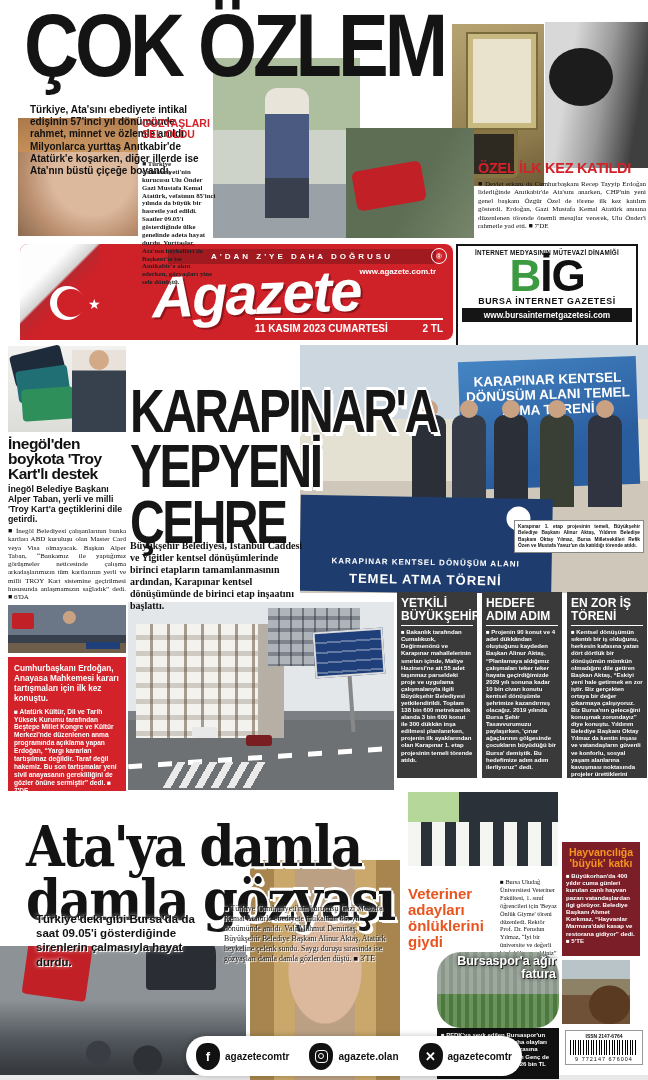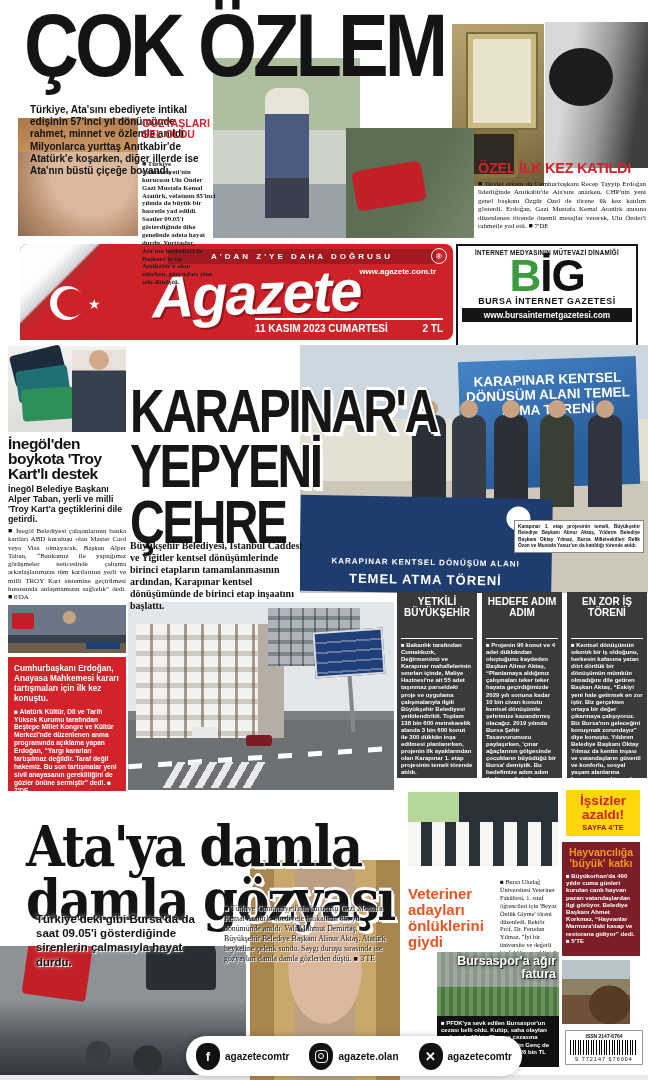--- a/index.html
+++ b/index.html
@@ -135,22 +135,22 @@
   .dash{position:absolute;left:0;bottom:30px;width:100%;height:5px;transform:rotate(-4deg);
       background:repeating-linear-gradient(90deg,#fff 0 14px,transparent 14px 30px);}
   .cross{position:absolute;left:42px;bottom:2px;width:92px;height:26px;transform:skewX(-30deg);
       background:repeating-linear-gradient(90deg,#eaeaea 0 8px,transparent 8px 16px);}
   .car{position:absolute;width:26px;height:11px;border-radius:3px;}
   .car1{left:118px;bottom:44px;background:#7a1d22;}
   .car2{left:64px;bottom:52px;background:#e8e8e8;}
 
   .cols{position:absolute;left:397px;top:592px;width:251px;display:flex;gap:5px;z-index:3;}
   .col{width:80px;height:186px;background:#3a3a3a;color:#fff;padding:5px 4px;box-sizing:border-box;overflow:hidden;}
-  .col h4{margin:0 0 3px;font-size:10px;line-height:1.05;font-weight:900;text-align:center;
-      border-bottom:1.5px solid #fff;padding-bottom:20px;min-height:21px;}
+  .col h4{margin:0 0 3px;font-size:12px;line-height:1.05;font-weight:900;
+      border-bottom:1.5px solid #fff;padding-bottom:3px;min-height:21px;}
   .col p{margin:0;font-size:6px;line-height:1.18;font-weight:600;}
 
   
   .ata-h{position:absolute;left:26px;top:786px;z-index:5;font-family:"DejaVu Serif","Liberation Serif",serif;
       font-weight:700;font-size:50px;line-height:.95;letter-spacing:-2px;color:#131313;
       transform:scaleY(1.12);transform-origin:top left;
       text-shadow:-2px 0 0 #fff,2px 0 0 #fff,0 -2px 0 #fff,0 2px 0 #fff,3px 3px 0 #fff;}
   .ata-sub{position:absolute;left:36px;top:900px;width:182px;z-index:5;font-size:11.5px;
       line-height:1.25;font-weight:900;text-shadow:0 0 4px #fff,1px 1px 0 #fff;}
   .ata-body{position:absolute;left:224px;top:896px;width:170px;z-index:5;
@@ -176,23 +176,23 @@
       font-size:6.3px;line-height:1.25;z-index:4;}
   .issiz{position:absolute;left:566px;top:790px;width:74px;background:#ffd60a;text-align:center;
       padding:4px 2px;box-sizing:border-box;z-index:4;}
   .issiz h3{margin:0;font-size:13.5px;line-height:1;font-weight:900;color:#d3222a;}
   .issiz p{margin:2px 0 0;font-size:7.5px;font-weight:900;color:#9d1b20;}
   .hayvan{position:absolute;left:562px;top:842px;width:78px;height:114px;background:#7c1e28;
       padding:5px 4px;box-sizing:border-box;z-index:4;overflow:hidden;}
   .hayvan h3{margin:0;font-size:10.5px;line-height:1.05;font-weight:900;color:#f7941d;text-align:center;}
   .hayvan p{margin:3px 0 0;font-size:6.1px;line-height:1.18;color:#fff;font-weight:600;}
   .burs{position:absolute;left:437px;top:952px;width:122px;z-index:4;}
-  .burs-photo{position:relative;width:122px;height:64px;
+  .burs-photo{position:relative;width:122px;height:76px;
       background:repeating-linear-gradient(90deg,rgba(255,255,255,.18) 0 4px,transparent 4px 8px),
-                 linear-gradient(#8a978a 0 55%,#4c7a3c 55%);}
+                 linear-gradient(#8a978a 0 55%,#4c7a3c 55%);border-radius:24px;}
   .burs-h{position:absolute;right:3px;top:3px;text-align:right;font-size:12.5px;line-height:1;
       font-weight:900;color:#fff;text-shadow:1px 1px 0 #222,0 0 4px #222;}
   .burs-box{background:#101010;color:#fff;padding:4px;font-size:6px;line-height:1.2;font-weight:600;}
   .ph-cow{left:562px;top:960px;width:68px;height:64px;
       background:radial-gradient(ellipse at 70% 70%,#5a3b22 0 30%,transparent 31%),
                  linear-gradient(#b9c4c9 0 30%,#8e8266 30% 55%,#6e5136 55%);}
   .barcode{position:absolute;left:565px;top:1030px;width:72px;border:1px solid #999;background:#fff;
       padding:2px;text-align:center;z-index:4;}
   .bc-issn{font-size:5px;font-weight:700;}
   .bc-bars{height:15px;margin:1px 2px;background:repeating-linear-gradient(90deg,#000 0 1px,#fff 1px 2.6px);}
@@ -339,24 +339,20 @@
   </h1>
   <p class="ata-sub">Türkiye'deki gibi Bursa'da da saat 09.05'i gösterdiğinde sirenlerin çalmasıyla hayat durdu.</p>
   <p class="ata-body">■ Türkiye Cumhuriyeti'nin kurucusu Gazi Mustafa Kemal Atatürk, ebediyete intikalinin 85. yıl dönümünde anıldı. Vali Mahmut Demirtaş, Büyükşehir Belediye Başkanı Alinur Aktaş, Atatürk heykeline çelenk sundu. Saygı duruşu sırasında ise gözyaşları damla damla gözlerden düştü. ■ 3'TE</p>
 
   <div class="ph ph-vet">
       <i></i>
     </div>
   <h2 class="vet-h">Veteriner adayları önlüklerini giydi</h2>
   <p class="vet-body">■ Bursa Uludağ Üniversitesi Veteriner Fakültesi, 1. sınıf öğrencileri için 'Beyaz Önlük Giyme' töreni düzenledi. Rektör Prof. Dr. Ferudun Yılmaz, “İyi bir üniversite ve değerli bir fakülteye geldiniz” dedi. ■ 5'TE</p>
 
-  <div class="issiz">
-    <h3>İşsizler azaldı!</h3>
-    <p>SAYFA 4'TE</p>
-  </div>
 
   <div class="hayvan">
     <h3>Hayvancılığa 'büyük' katkı</h3>
     <p>■ Büyükorhan'da 400 yıldır cuma günleri kurulan canlı hayvan pazarı vatandaşlardan ilgi görüyor. Belediye Başkanı Ahmet Korkmaz, “Hayvanlar Marmara'daki kasap ve restorana gidiyor” dedi. ■ 5'TE</p>
   </div>
 
   <div class="burs">
     <div class="burs-photo">
       <div class="burs-h">Bursaspor'a ağır fatura</div>
     </div>

